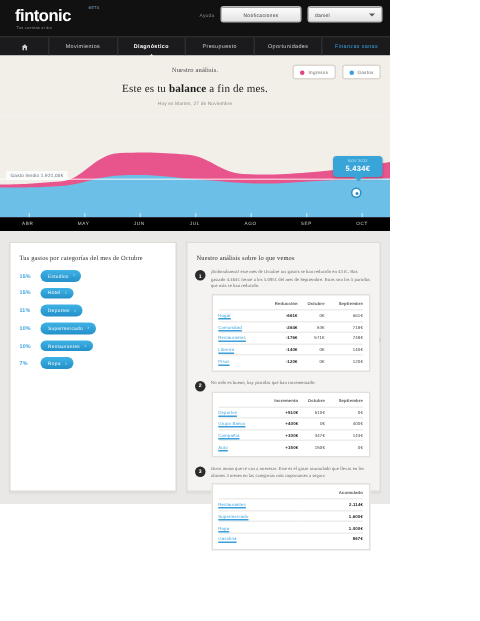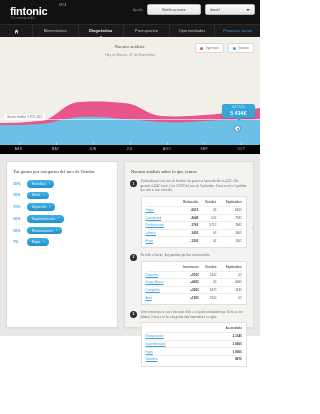--- a/index.html
+++ b/index.html
@@ -182,20 +182,23 @@
     <div class="nav-item">
       <span>Oportunidades</span>
     </div>
     <div class="nav-item accent">
       <span>Finanzas sanas</span>
     </div>
   </div>
 
   <div class="hero">
     <div class="kicker">Nuestro análisis.</div>
+    <div class="headline">
+      <span>Este es tu </span><b>balance</b><span> a fin de mes.</span>
+    </div>
     <div class="subline">Hoy es Martes, 27 de Noviembre</div>
 
     <div class="legend">
       <div class="pill">
         <span class="bullet" style="background:#e0447f"></span>
         <span>Ingresos</span>
       </div>
       <div class="pill">
         <span class="bullet" style="background:#3aa0dd"></span>
         <span>Gastos</span>

